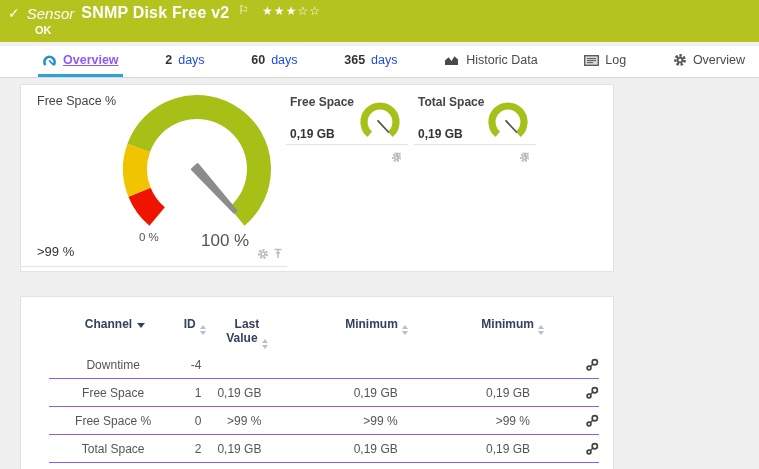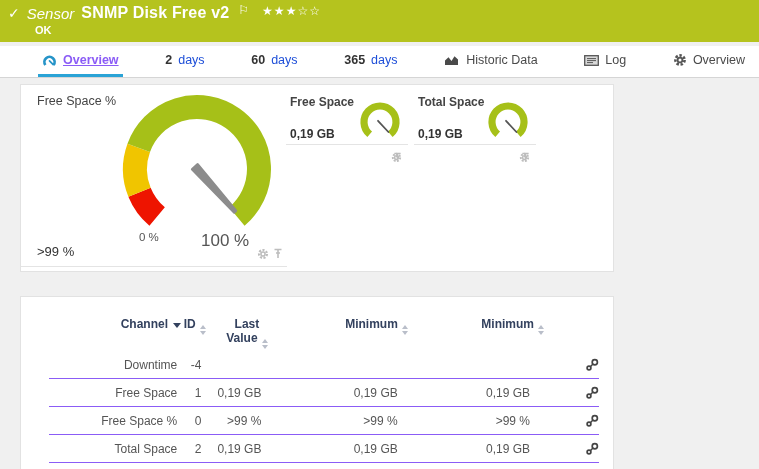--- a/index.html
+++ b/index.html
@@ -54,21 +54,21 @@
   .tile-sm .g-val { position:absolute; bottom:3px; left:4px; font-size:12px; font-weight:bold; color:#333; }
   .tile-sm .tile-icons { right:2px; bottom:4px; }
 
   .icon-btn { cursor:pointer; display:inline-flex; }
 
   
   .tbl { padding:16px 14px 0 28px; font-size:12px; color:#555; }
   .trow { display:flex; align-items:flex-start; }
   .thead { padding:4px 0 0 0; height:38px; color:#33415e; font-weight:bold; }
   .tbody-row { height:28px; align-items:center; border-bottom:1px solid #8b5cf6; }
-  .c-channel { width:160px; text-align:right; }
+  .c-channel { width:160px; text-align:center; }
   .c-id { width:30px; text-align:right; }
   .c-last { width:75px; text-align:right; }
   .c-min { width:170px; text-align:right; }
   .c-max { width:165px; text-align:right; }
   .c-act { flex:1; display:flex; justify-content:flex-start; padding-left:55px; }
   .thead .hcell { cursor:pointer; display:inline-block; }
   .sort { display:inline-flex; flex-direction:column; gap:2px; margin-left:4px; position:relative; top:1px; }
   .sort i { display:block; width:0; height:0; border-left:3.5px solid transparent; border-right:3.5px solid transparent; }
   .sort .up { border-bottom:4px solid #b9bec9; }
   .sort .dn { border-top:4px solid #b9bec9; }

